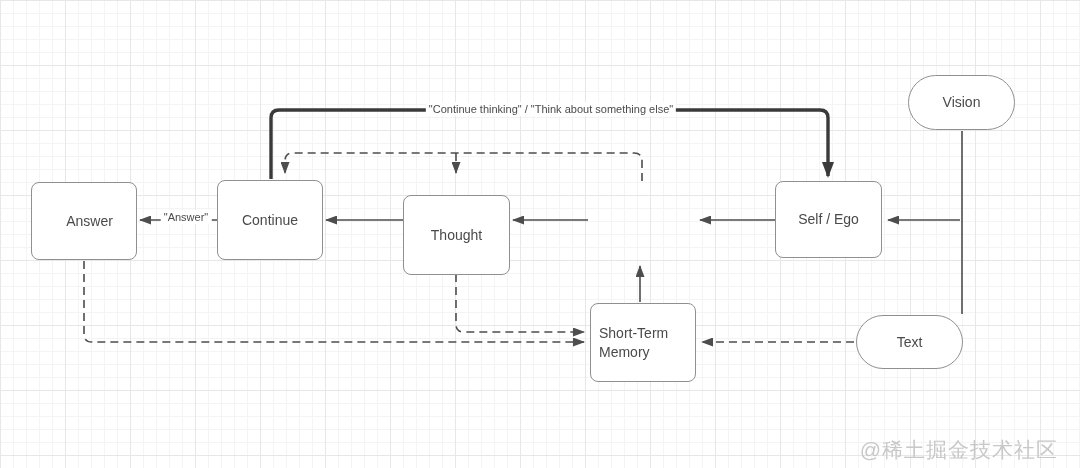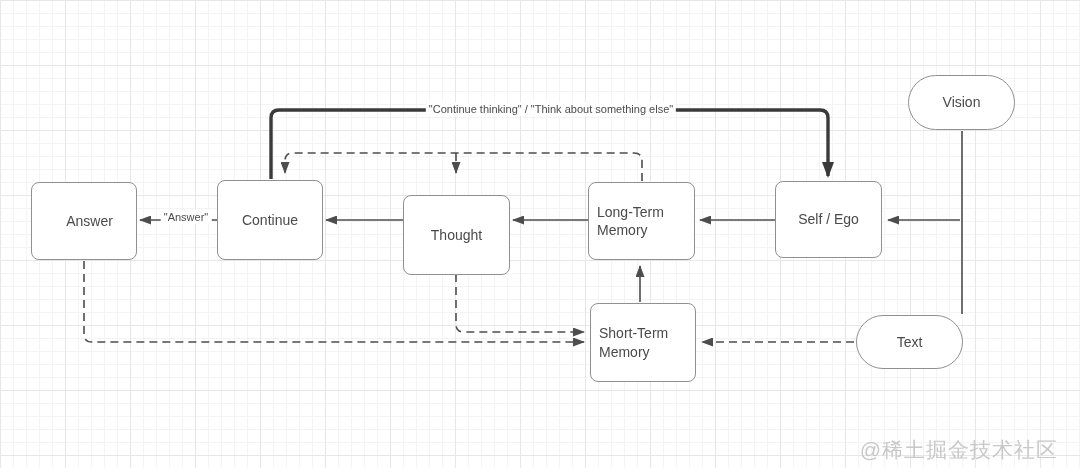--- a/index.html
+++ b/index.html
@@ -97,23 +97,20 @@
   </div>
 
   <div class="node" style="left:217px; top:180px; width:106px; height:80px;">
     <span>Continue</span>
   </div>
 
   <div class="node" style="left:403px; top:180px; width:107px; height:80px;margin-top:15px;">
     <span>Thought</span>
   </div>
 
-  <div class="node" style="left:588px; top:182px; width:107px; height:78px;">
-    <span>Long-Term Memory</span>
-  </div>
 
   <div class="node" style="left:775px; top:181px; width:107px; height:77px;">
     <span>Self / Ego</span>
   </div>
 
   <div class="node" style="left:590px; top:303px; width:106px; height:79px;">
     <span>Short-Term Memory</span>
   </div>
 
   <div class="node stadium" style="left:908px; top:75px; width:107px; height:55px;">

